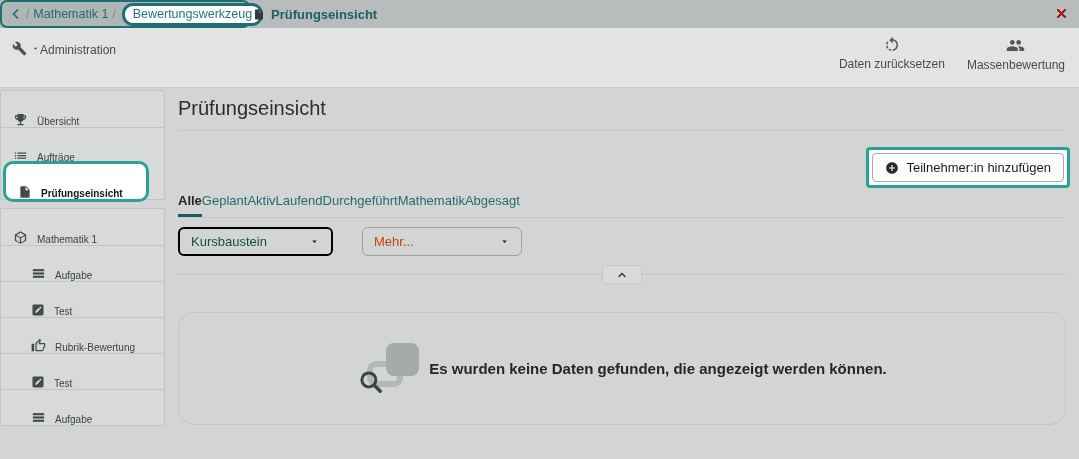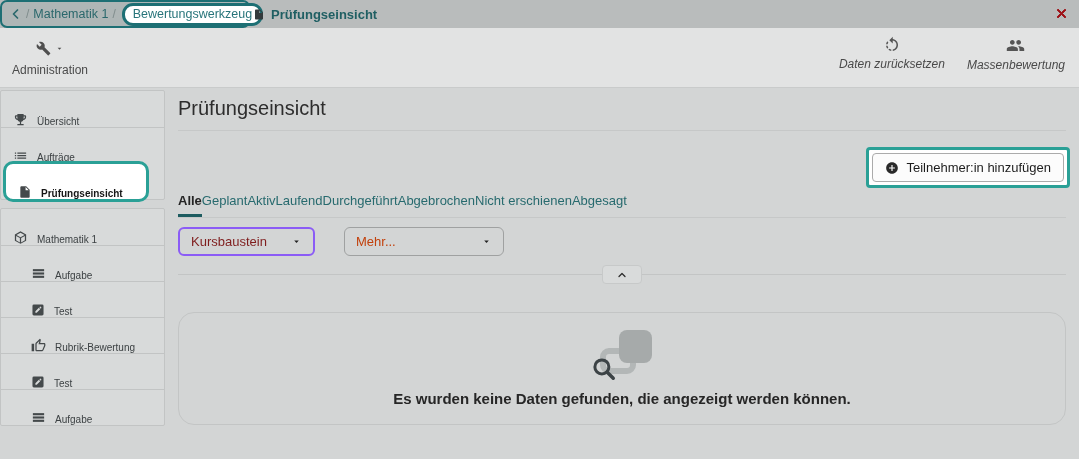--- a/index.html
+++ b/index.html
@@ -33,25 +33,25 @@
   .topbar-tab svg { color:#343a3c; }
   .close-btn { position:absolute; right:10px; top:6px; color:#9e1117; cursor:pointer; }
 
   
   .toolbar {
     position:absolute; top:28px; left:0; right:0; height:60px;
     background:#e2e3e3; border-bottom:1px solid #c9cbcb;
   }
   .admin {
     position:absolute; left:12px; top:8px;
-    display:flex; flex-direction:column; align-items:center; color:#4a4a4a;
+    display:flex; flex-direction:row; align-items:center; color:#4a4a4a;
   }
   .admin-icons { display:flex; align-items:center; gap:4px; color:#4f4f4f; height:24px; }
   .admin-label { font-size:12px; margin-top:3px; white-space:nowrap; }
-  .toolbar-actions { position:absolute; right:14px; top:8px; display:flex; gap:22px;font-style:italic; }
+  .toolbar-actions { position:absolute; right:14px; top:8px; display:flex; gap:22px; }
   .tb-action { display:flex; flex-direction:column; align-items:center; gap:3px; color:#4a4a4a; }
   .tb-action svg { color:#555555; }
   .tb-action .lbl { font-size:12px; white-space:nowrap; }
 
   
   .sidebar { position:absolute; left:0; top:90px; width:165px; }
   .side-group { border:1px solid #c2c4c4; border-radius:2px; background:#d8dada; margin-bottom:8px; }
   .side-item {
     height:36px; display:flex; align-items:flex-end; gap:9px; padding-left:12px;
     border-top:1px solid #c2c4c4; color:#3c4143; font-size:10px; white-space:nowrap;
@@ -81,38 +81,38 @@
     padding:6px 12px; font-size:13px; color:#1d1d1d; white-space:nowrap; cursor:pointer;
   }
   .add-btn svg { color:#2a2a2a; }
 
   .tabs { display:flex; border-bottom:1px solid #c6c8c8; }
   .tab { font-size:13px; color:#276a6e; padding-bottom:9px; white-space:nowrap; cursor:pointer; }
   .tab.active { color:#242424; font-weight:700; border-bottom:3px solid #1d5c60; padding-bottom:6px; }
 
   .filters { display:flex; gap:9px; margin-top:9px; }
   .pill {
-    width:137px; height:29px; border:2px solid #8b5cf6; border-radius:6px;
+    width:155px; height:29px; border:2px solid #000000; border-radius:6px;
     display:flex; align-items:center; justify-content:space-between;
-    padding:0 11px; font-size:13px; color:#7f1d1d; background:transparent; cursor:pointer;
+    padding:0 11px; font-size:13px; color:#14532d; background:transparent; cursor:pointer;
   }
   .pill .caret { color:#222222; display:flex; }
   .pill.more { border:1px solid #9fa1a1; margin-left:20px; width:160px; color:#c2410c; }
 
   .collapse-row { position:relative; height:20px; margin-top:9px; }
   .collapse-row hr { position:absolute; top:9px; left:0; right:0; border:none; border-top:1px solid #c3c5c5; margin:0; }
   .collapse-btn {
     position:absolute; left:50%; transform:translateX(-50%); top:0;
     width:40px; height:19px; background:#d9dbdb; border:1px solid #c7c9c9; border-radius:4px;
     display:flex; align-items:center; justify-content:center; color:#2e2e2e; cursor:pointer;
   }
 
   .empty-panel {
     margin-top:27px; height:113px; border:1px solid #c3c5c5; border-radius:16px;
-    display:flex; flex-direction:column; align-items:center; justify-content:center; gap:8px;
+    display:flex; flex-direction:row; align-items:center; justify-content:center; gap:8px;
   }
   .empty-art { position:relative; width:64px; height:52px; }
   .ea-outline { position:absolute; left:10px; top:18px; width:36px; height:26px; border:6px solid #b3b7b7; border-radius:9px; }
   .ea-square { position:absolute; right:2px; top:0; width:33px; height:33px; background:#a6aaaa; border-radius:8px; }
   .ea-mag { position:absolute; left:0; bottom:-3px; color:#3c4346; }
   .empty-msg { font-size:15px; font-weight:700; color:#262626; }
 </style>
 </head>
 <body>
 
@@ -250,22 +250,21 @@
       </div>
     </div>
   </div>
 
   <div class="tabs">
     <span class="tab active">Alle</span>
     <span class="tab">Geplant</span>
     <span class="tab">Aktiv</span>
     <span class="tab">Laufend</span>
     <span class="tab">Durchgeführt</span>
-    <span class="tab">Abgebrochen</span>
-    <span class="tab">Nicht erschienen</span>
+    <span class="tab">Mathematik</span>
     <span class="tab">Abgesagt</span>
   </div>
 
   <div class="filters">
     <div class="pill">
       <span>Kursbaustein</span>
       <span class="caret">
           <svg width="11" height="11" viewBox="0 0 24 24">
             <path fill="currentColor" d="M7 10l5 5 5-5z"></path>
           </svg>

